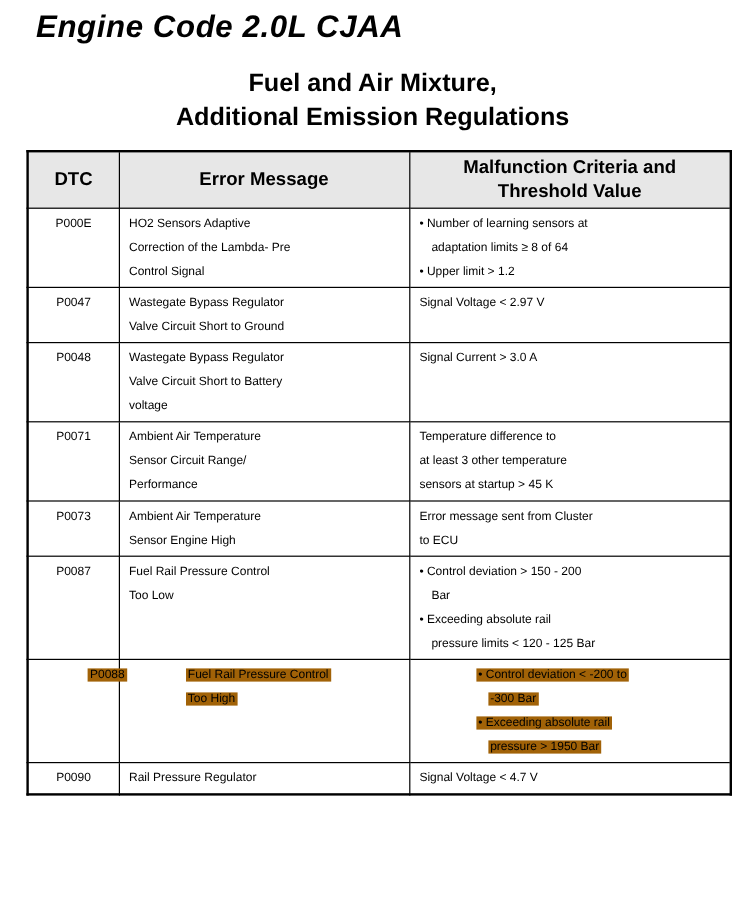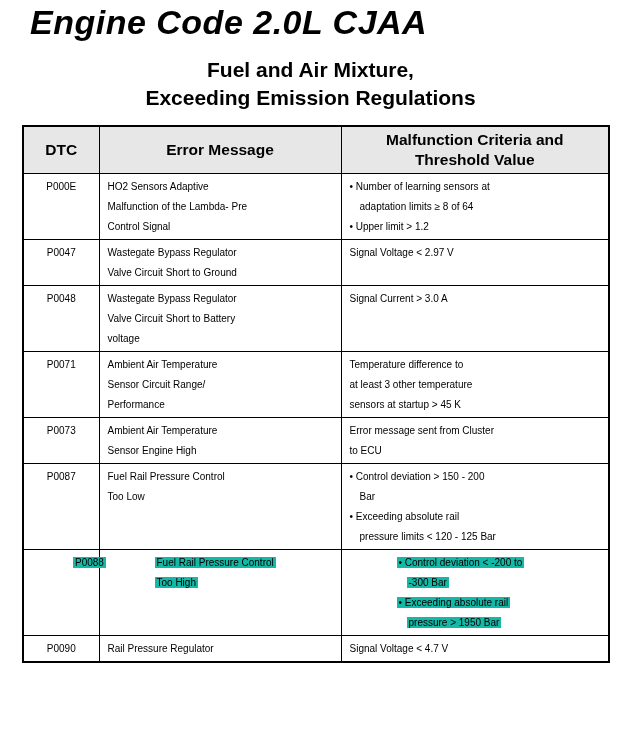--- a/index.html
+++ b/index.html
@@ -5,21 +5,21 @@
   * { margin: 0; padding: 0; box-sizing: border-box; }
   html, body { background: #ffffff; }
   body {
     width: 621px; height: 749px;
     overflow: hidden;
     font-family: "Liberation Sans", "DejaVu Sans", sans-serif;
     color: #000;
   }
   .doc-title {
     margin: 7px 0 0 30px;
-    font-size: 34px;
+    font-size: 26px;
     line-height: 31px;
     font-weight: bold;
     font-style: italic;
     letter-spacing: 0.5px;
   }
   .doc-subtitle {
     margin-top: 18px;
     text-align: center;
     font-size: 21px;
     line-height: 28px;
@@ -52,50 +52,50 @@
   td {
     vertical-align: top;
     font-size: 10px;
     line-height: 20px;
     padding: 3px 8px 2px 8px;
   }
   td.dtc-cell { text-align: center; padding-left: 2px; padding-right: 2px; }
   .line { white-space: nowrap; }
   .line.indent { padding-left: 10px; }
   .t { padding: 0 2px; margin: 0 -2px; }
-  tr.hl-row .t { background: #14b8a6; margin-left: 47px; }
+  tr.hl-row .t { background: #a16207; margin-left: 47px; }
 </style>
 </head>
 <body>
 
 <h1 class="doc-title">Engine Code 2.0L CJAA</h1>
 
 <div class="doc-subtitle">Fuel and Air Mixture,
-Exceeding Emission Regulations</div>
+Additional Emission Regulations</div>
 
 <table class="dtc-table">
   <colgroup>
     <col class="c-dtc">
       <col class="c-err">
       <col class="c-crit">
   </colgroup>
   <thead>
     <tr>
       <th>DTC</th>
       <th>Error Message</th>
       <th>Malfunction Criteria and
 Threshold Value</th>
     </tr>
   </thead>
   <tbody>
   <tr>
     <td class="dtc-cell"><span class="t">P000E</span></td>
     <td>
           <div class="line"><span class="t">HO2 Sensors Adaptive</span></div>
-          <div class="line"><span class="t">Malfunction of the Lambda- Pre</span></div>
+          <div class="line"><span class="t">Correction of the Lambda- Pre</span></div>
           <div class="line"><span class="t">Control Signal</span></div>
         </td>
     <td>
           <div class="line"><span class="t">• Number of learning sensors at</span></div>
           <div class="line indent"><span class="t">adaptation limits ≥ 8 of 64</span></div>
           <div class="line"><span class="t">• Upper limit &gt; 1.2</span></div>
         </td>
   </tr>
 
 

